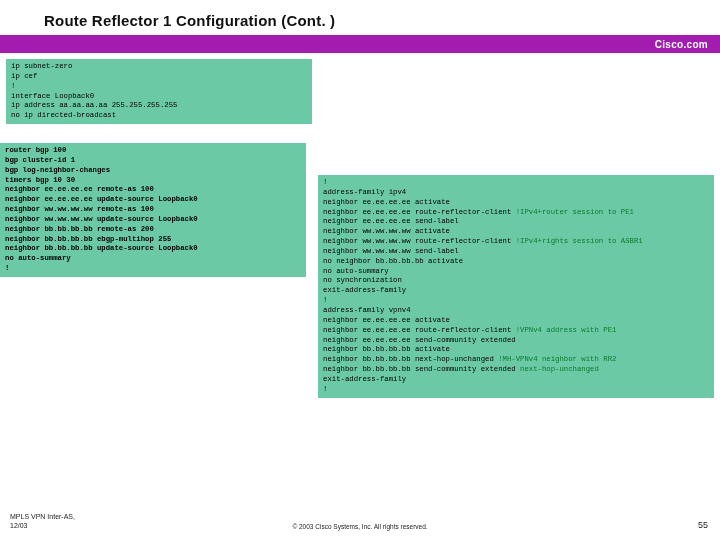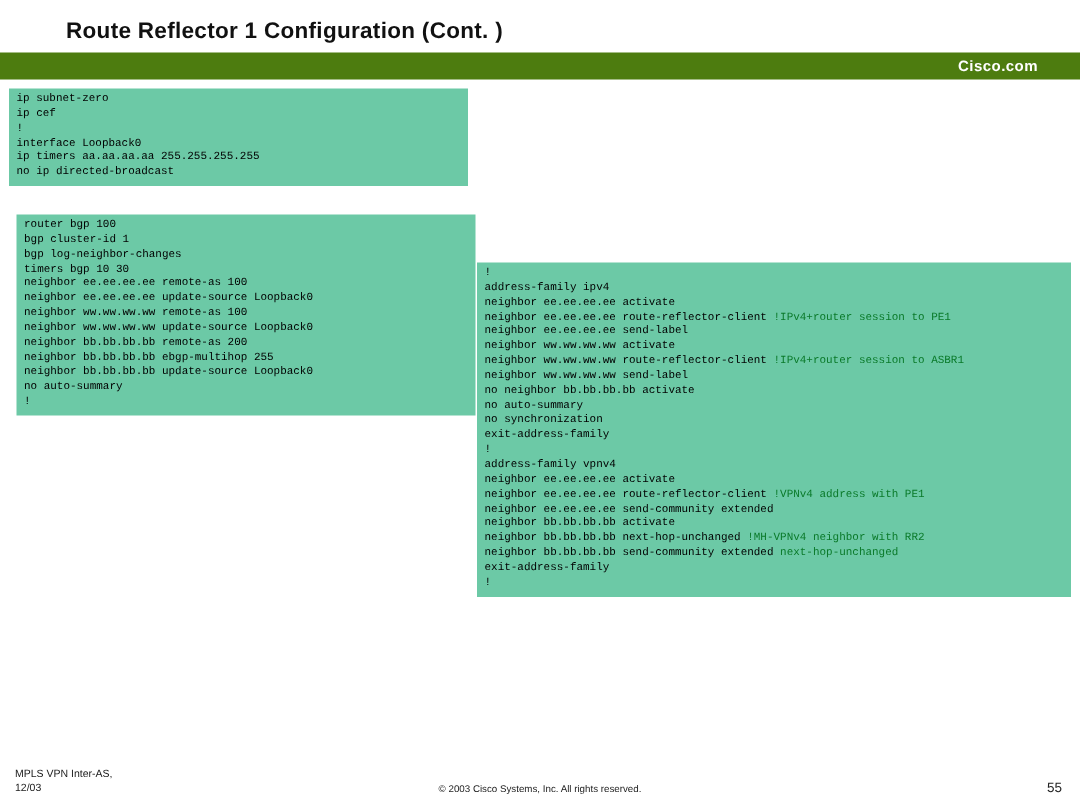--- a/index.html
+++ b/index.html
@@ -12,27 +12,27 @@
     overflow: hidden;
   }
   .title {
     font-size: 15px;
     font-weight: bold;
     color: #111;
     padding: 12px 0 6px 44px;
     letter-spacing: 0.2px;
   }
   .cisco-bar {
-    background: #4d7c0f;
+    background: #a21caf;
     height: 18px;
     width: 100%;
     display: flex;
     justify-content: flex-end;
     align-items: center;
-    padding-right: 28px;
+    padding-right: 12px;
   }
   .cisco-text {
     color: #ffffff;
     font-size: 10px;
     font-weight: bold;
     letter-spacing: 0.3px;
   }
   .content {
     position: relative;
     width: 100%;
@@ -47,23 +47,24 @@
     color: #000;
     padding: 3px 5px;
     white-space: pre;
   }
   .code-top {
     left: 6px;
     top: 6px;
     width: 306px;
   }
   .code-left {
-    left: 11px;
+    left: 0;
     top: 90px;
     width: 306px;
+    font-weight: bold;
   }
   .code-right {
     left: 318px;
     top: 122px;
     width: 396px;
   }
   .comment { color: #0a7a2a; }
   .footer {
     position: absolute;
     bottom: 6px;
@@ -103,21 +104,21 @@
 <div class="cisco-bar">
   <span class="cisco-text">Cisco.com</span>
 </div>
 
 <div class="content">
 
   <div class="codebox code-top">ip subnet-zero
 ip cef
 !
 interface Loopback0
-ip timers aa.aa.aa.aa 255.255.255.255
+ip address aa.aa.aa.aa 255.255.255.255
 no ip directed-broadcast</div>
 
   <div class="codebox code-left">router bgp 100
 bgp cluster-id 1
 bgp log-neighbor-changes
 timers bgp 10 30
 neighbor ee.ee.ee.ee remote-as 100
 neighbor ee.ee.ee.ee update-source Loopback0
 neighbor ww.ww.ww.ww remote-as 100
 neighbor ww.ww.ww.ww update-source Loopback0
@@ -126,21 +127,21 @@
 neighbor bb.bb.bb.bb update-source Loopback0
 no auto-summary
 !</div>
 
   <div class="codebox code-right" id="code-right">!
 address-family ipv4
 neighbor ee.ee.ee.ee activate
 neighbor ee.ee.ee.ee route-reflector-client <span class="comment">!IPv4+router session to PE1</span>
 neighbor ee.ee.ee.ee send-label
 neighbor ww.ww.ww.ww activate
-neighbor ww.ww.ww.ww route-reflector-client <span class="comment">!IPv4+router session to ASBR1</span>
+neighbor ww.ww.ww.ww route-reflector-client <span class="comment">!IPv4+rights session to ASBR1</span>
 neighbor ww.ww.ww.ww send-label
 no neighbor bb.bb.bb.bb activate
 no auto-summary
 no synchronization
 exit-address-family
 !
 address-family vpnv4
 neighbor ee.ee.ee.ee activate
 neighbor ee.ee.ee.ee route-reflector-client <span class="comment">!VPNv4 address with PE1</span>
 neighbor ee.ee.ee.ee send-community extended

